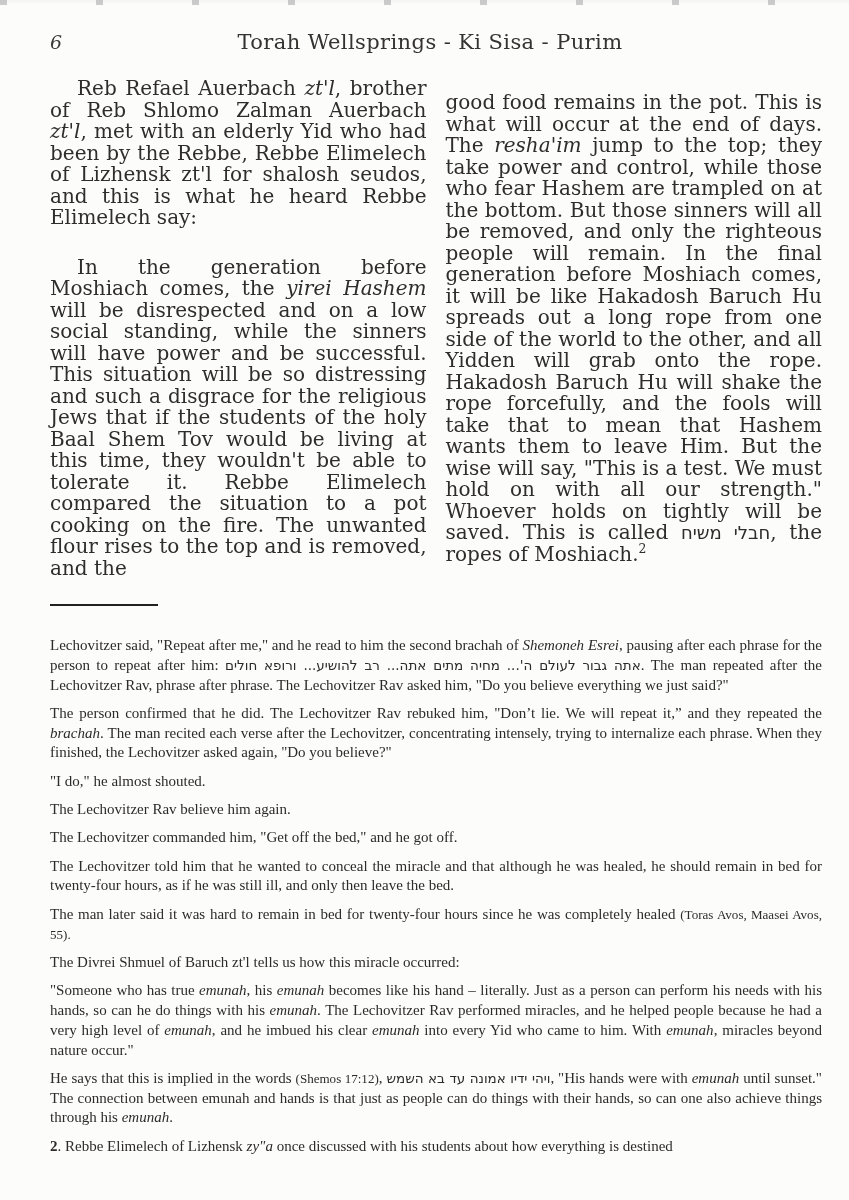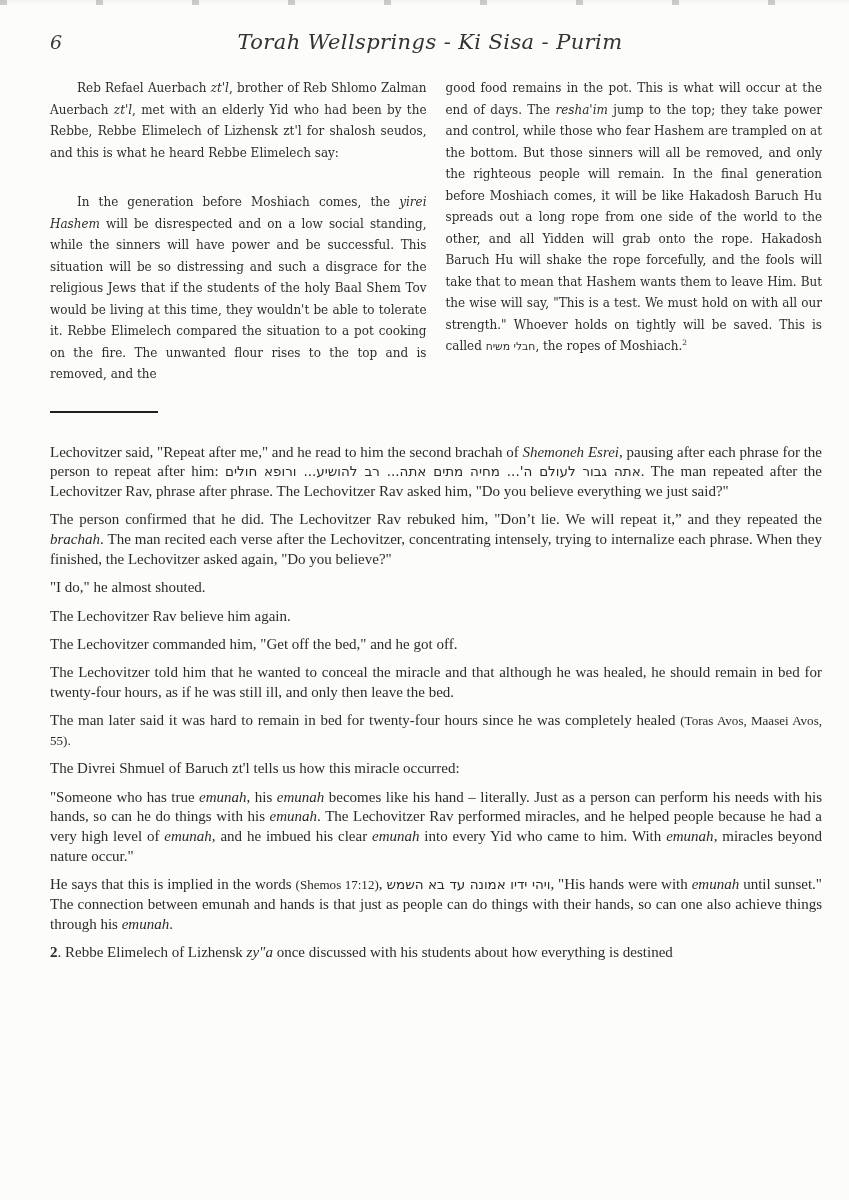--- a/index.html
+++ b/index.html
@@ -27,28 +27,29 @@
     padding-top:31px;
     height:30px;
   }
   .page-num{
     position:absolute;left:50px;top:31px;
     font-style:italic;font-size:19px;color:#3a3937;
   }
   .page-title{
     position:absolute;left:50px;right:39px;top:30px;
     text-align:center;
-    font-style:italic;font-size:21px;letter-spacing:.4px;
+    font-size:21px;letter-spacing:.4px;
     color:#343330;
   }
   .columns{
     display:flex;gap:19px;
     margin:17px 27px 0 50px;
-    font-size:12px;line-height:21.5px;
+    font-size:20px;line-height:21.5px;
     text-align:justify;
+    align-items:center;
   }
   .col{flex:1;min-width:0;}
   .body-para{margin:0;}
   .body-para + .body-para{margin-top:28px;}
   .indent-yes{text-indent:27px;}
   .divider{
     margin:25px 0 0 50px;
     width:108px;height:0;
     border-top:2px solid #222120;
   }

